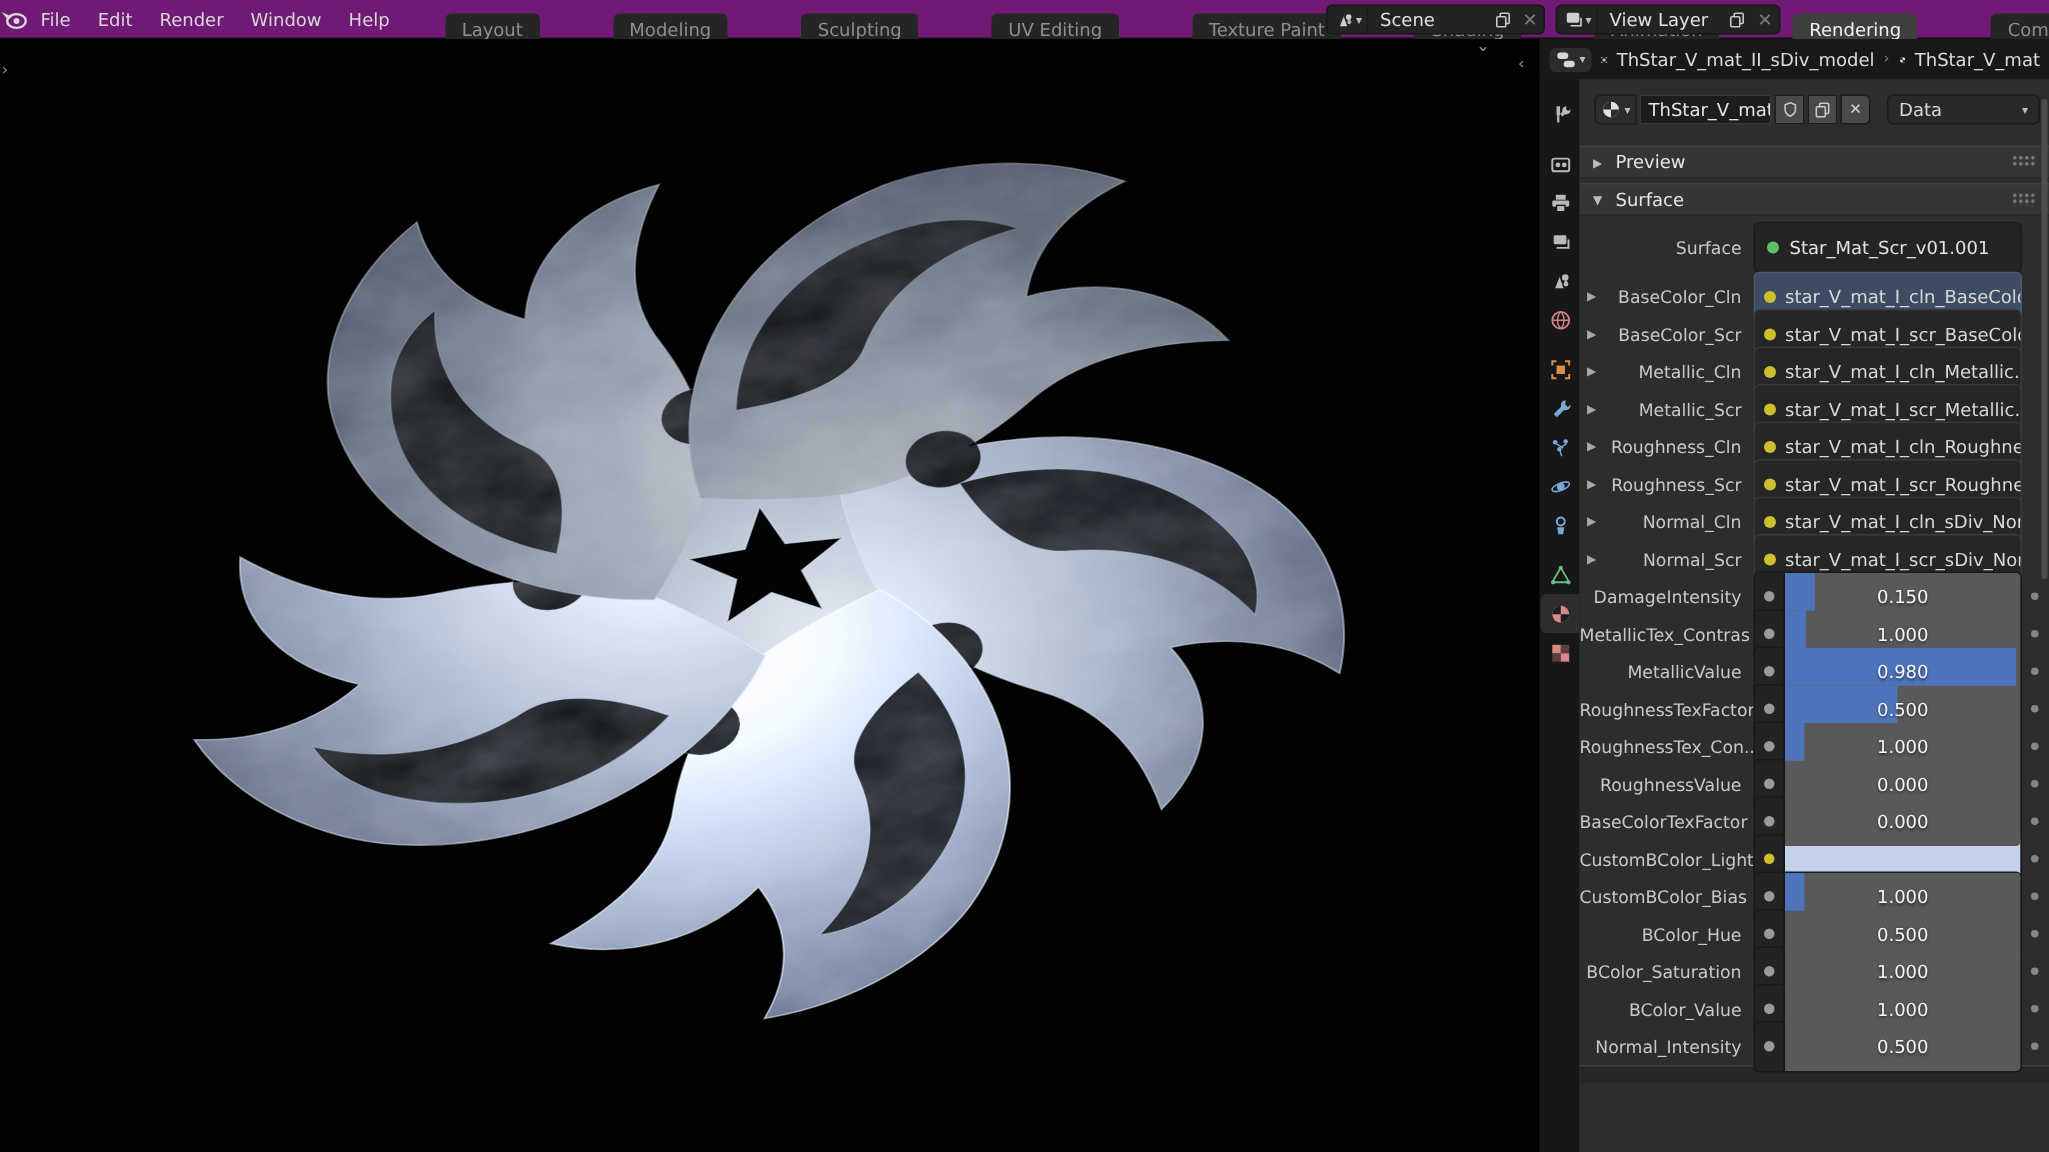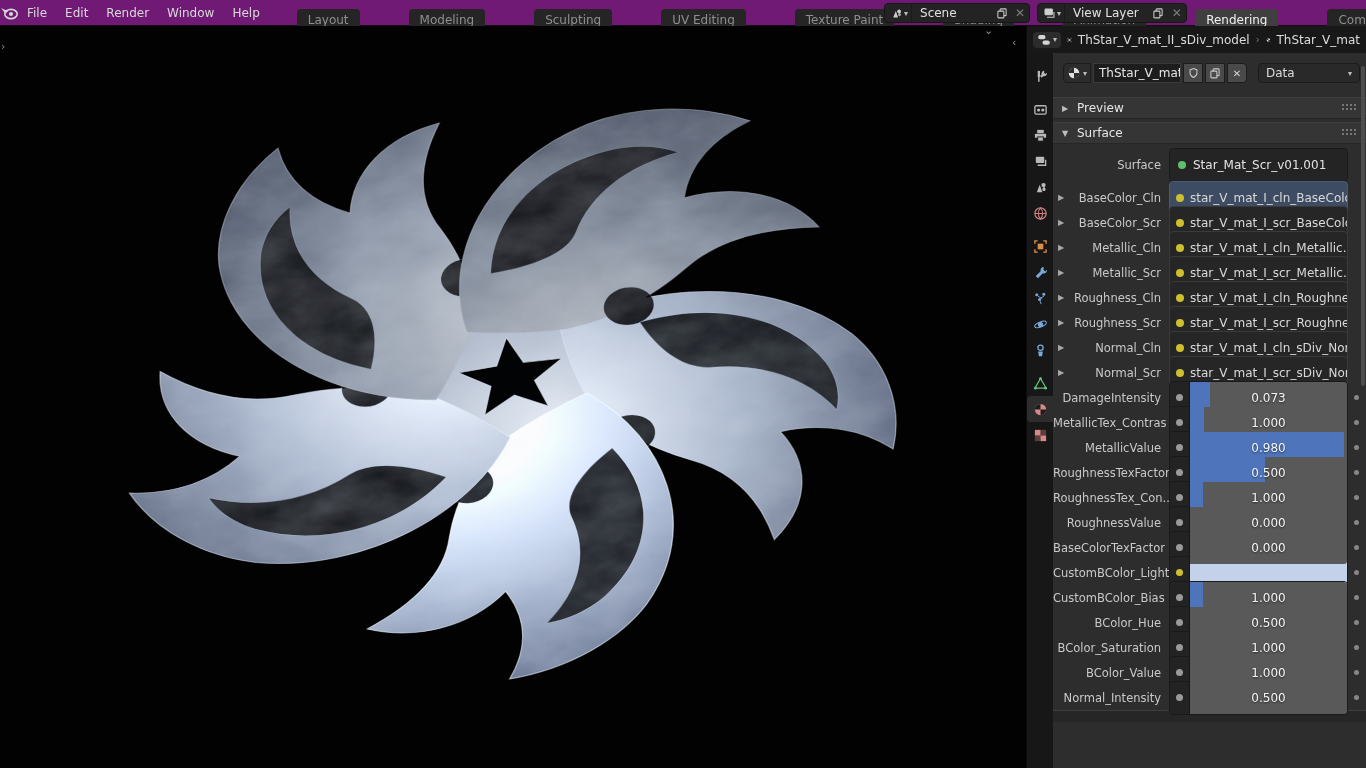--- a/index.html
+++ b/index.html
@@ -478,21 +478,21 @@
           </div>
         <div id="valRows">
             <div class="prow">
               <span class="plabel wide">DamageIntensity</span>
               <span class="pfield">
                 <span class="socketbtn">
                   <span class="socketdot" style="background: rgb(154, 154, 154);"></span>
                 </span>
                 <span class="sliderbody">
                   <span class="sliderfill" style="width: 13%; background: rgb(78, 116, 187);"></span>
-                  <span class="sliderval">0.073</span>
+                  <span class="sliderval">0.150</span>
                 </span>
               </span>
               <span class="pdecor">
                 <span class="decordot"></span>
               </span>
             </div>
             <div class="prow">
               <span class="plabel wide">MetallicTex_Contras</span>
               <span class="pfield">
                 <span class="socketbtn">

